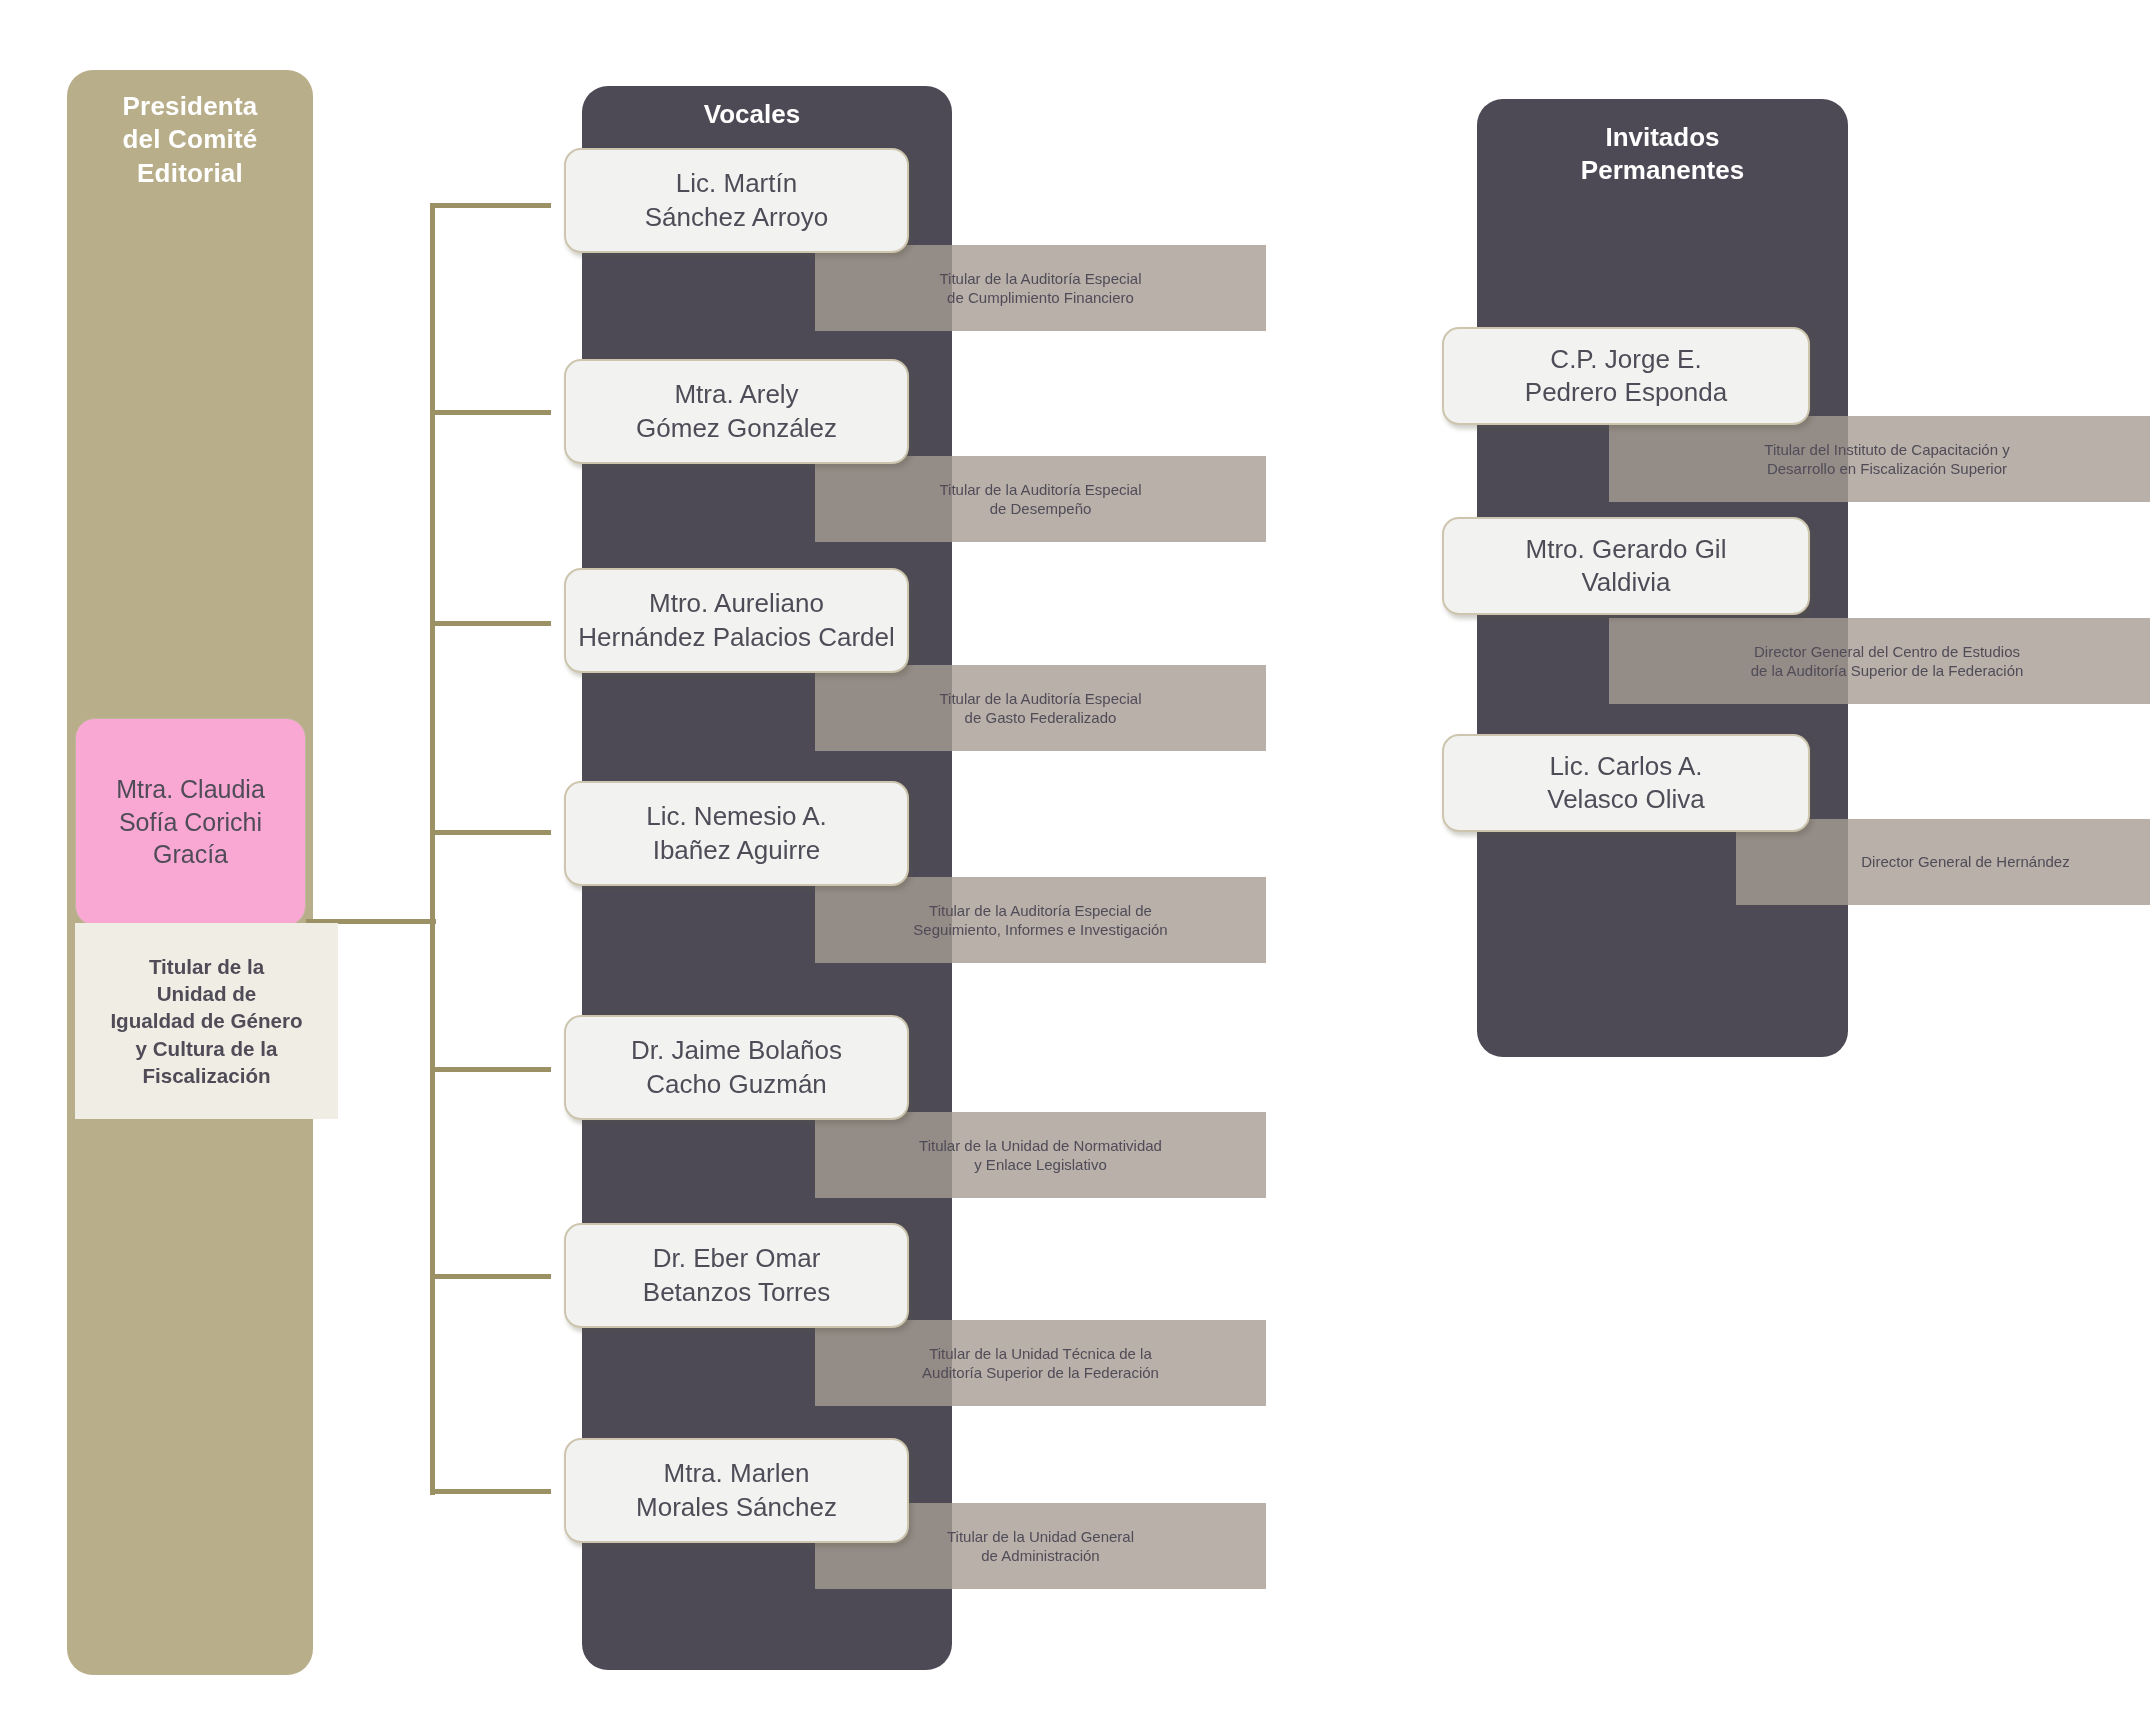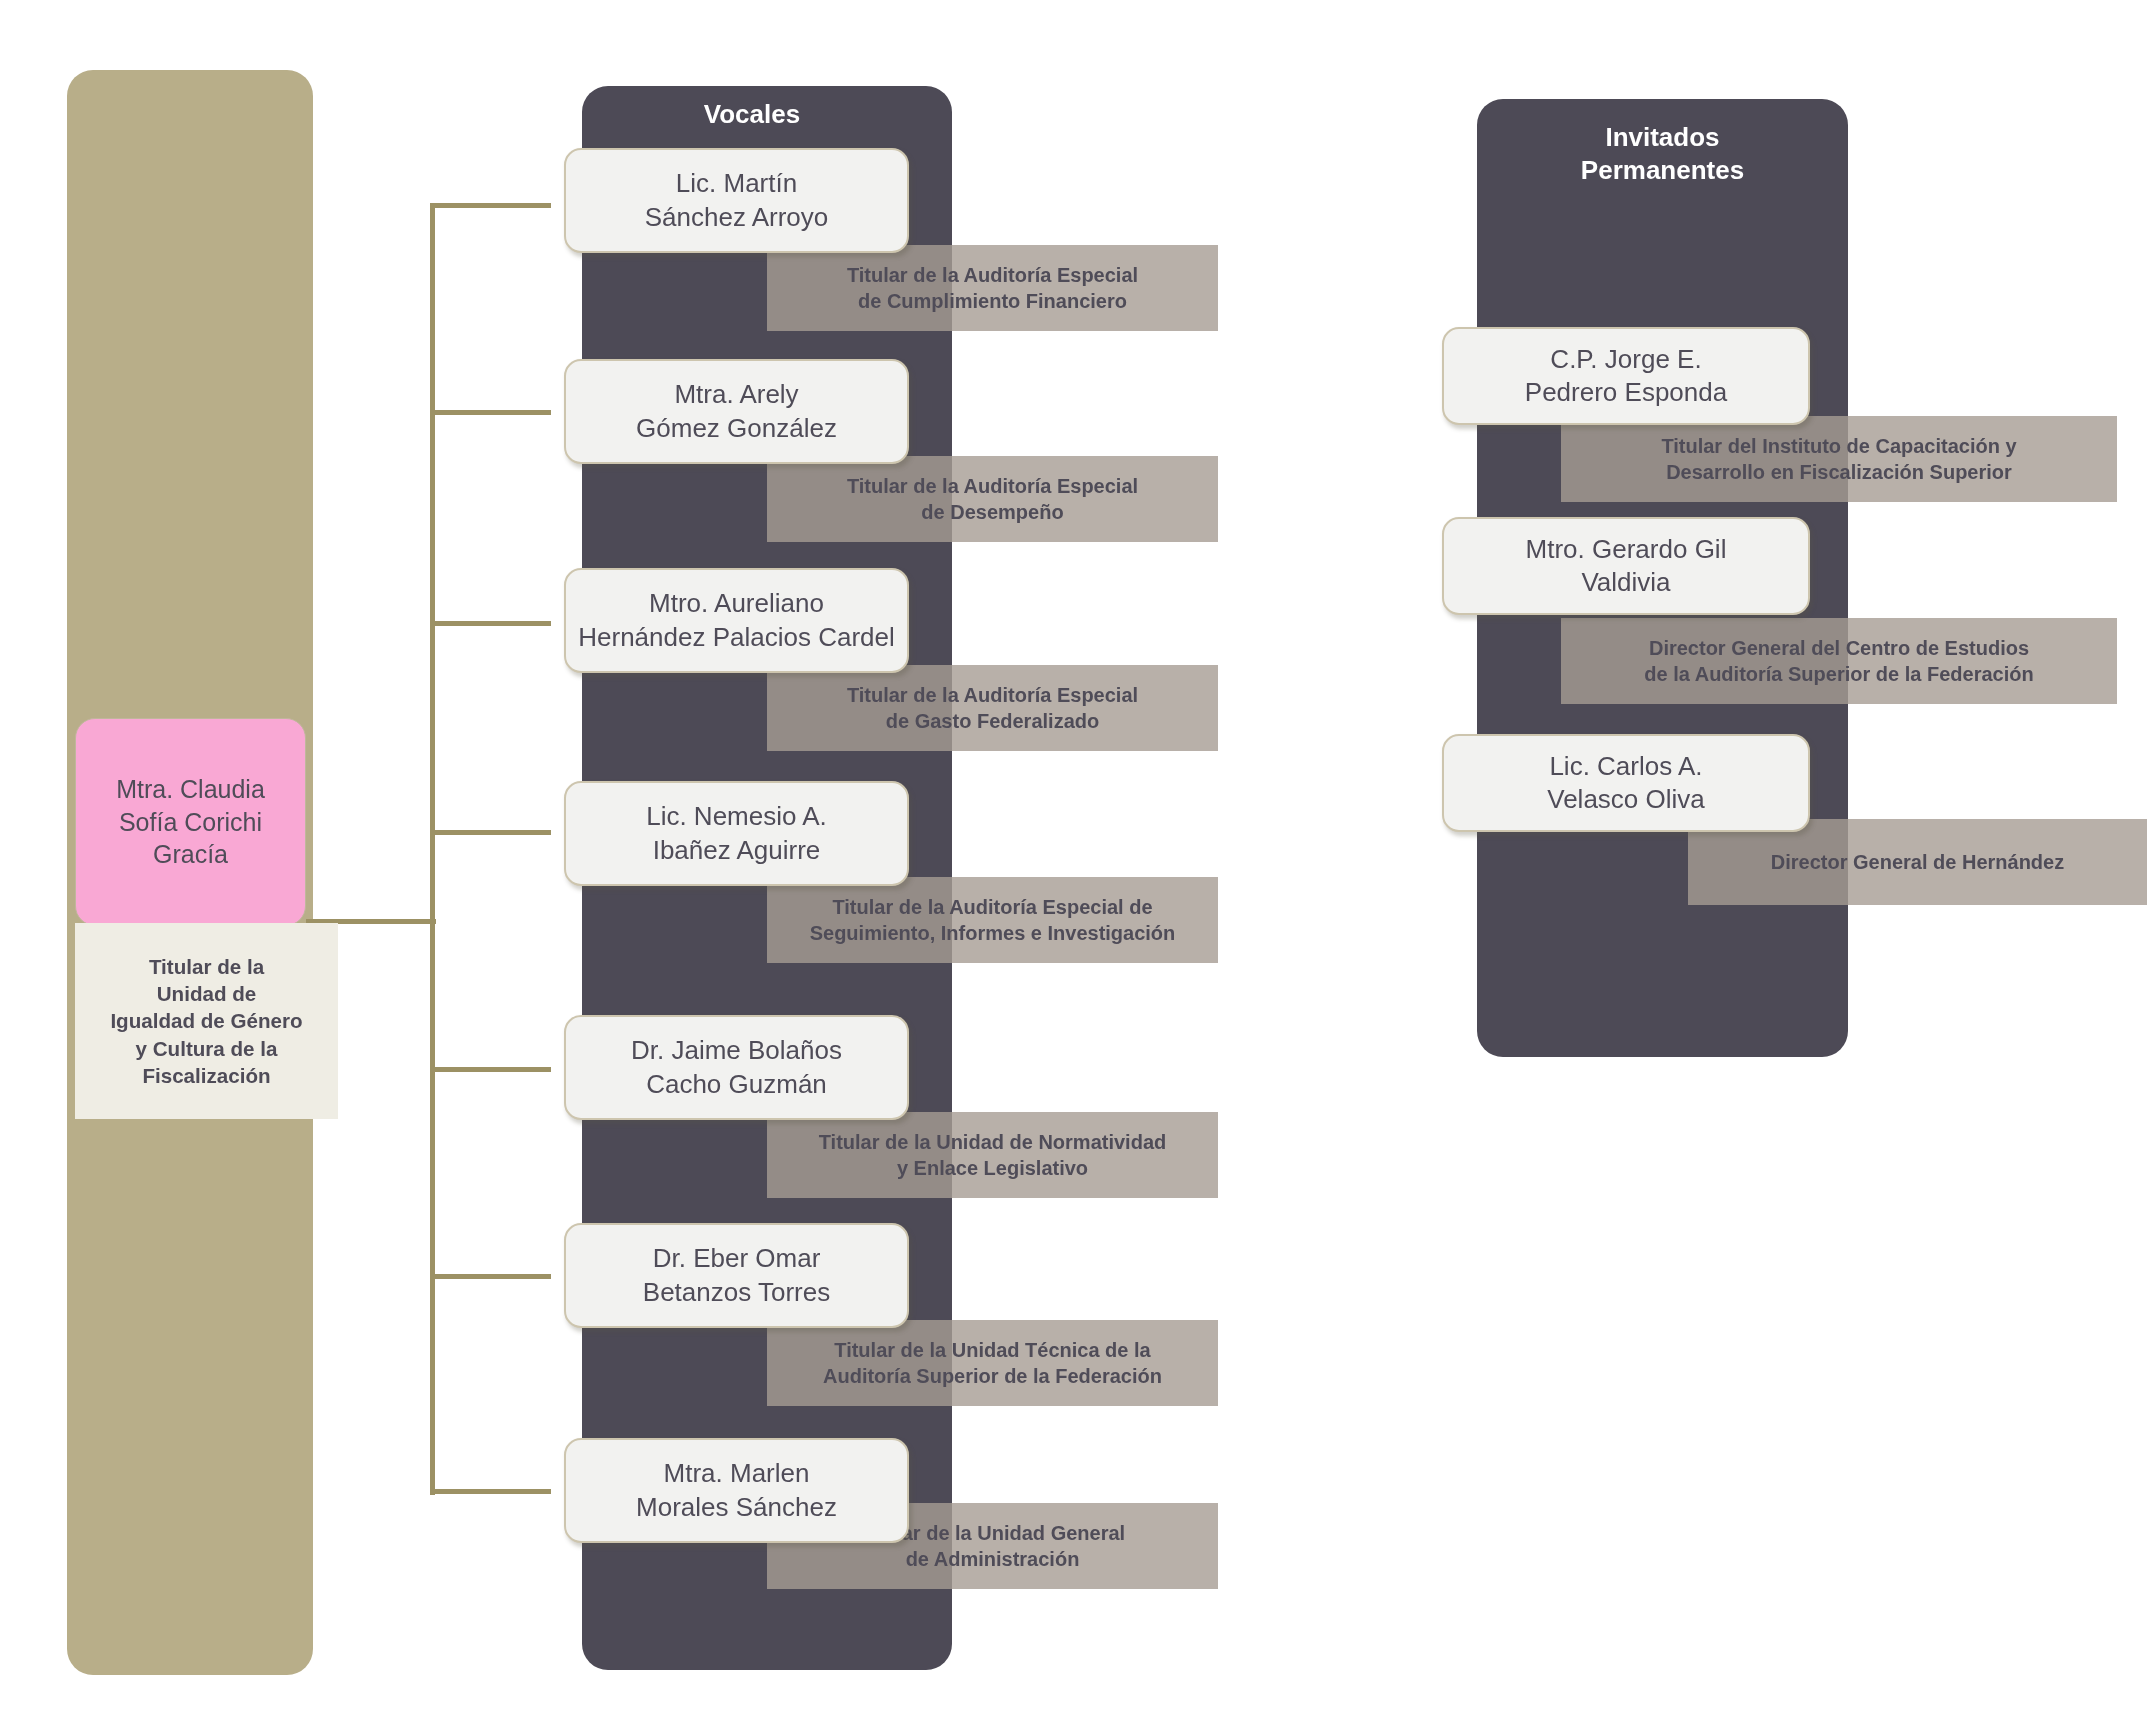--- a/index.html
+++ b/index.html
@@ -108,37 +108,39 @@
   }
   .name-vocal { left: 564px;  width: 345px; height: 105px; }
   .name-guest { left: 1442px; width: 368px; height: 98px; }
 
   
   .role-bar {
     background: rgba(166,156,148,.80);
     z-index: 6;
     display: flex; align-items: center; justify-content: center;
     color: #4f4c58;
-    font-weight: bold;
-    font-size: 20px;
+    font-weight: normal;
+    font-size: 15px;
     line-height: 1.30;
     text-align: center;
     padding: 0 12.2px;
+    margin-left: 48px;
   }
   .role-vocal { left: 767px; width: 451px; height: 86px; }
   .role-guest { left: 1561px; width: 556px; height: 86px; }
   .role-guest-last { left: 1688px; width: 459px; height: 86px; }
 </style>
 </head>
 <body>
 
 <div id="stage">
 
   <div class="abs pres-col"></div>
 
+  <div class="abs pres-title">Presidenta<br>del Comité<br>Editorial</div>
 
   <div class="abs pres-name-card">Mtra. Claudia<br>Sofía Corichi<br>Gracía</div>
 
   <div class="abs pres-role-card">Titular de la<br>Unidad de<br>Igualdad de Género<br>y Cultura de la<br>Fiscalización</div>
 
   <div class="abs conn conn-stem"></div>
   <div class="abs conn conn-spine"></div>
 
   <div class="abs conn conn-branch" style="top:203px;"></div>
   <div class="abs conn conn-branch" style="top:410px;"></div>

